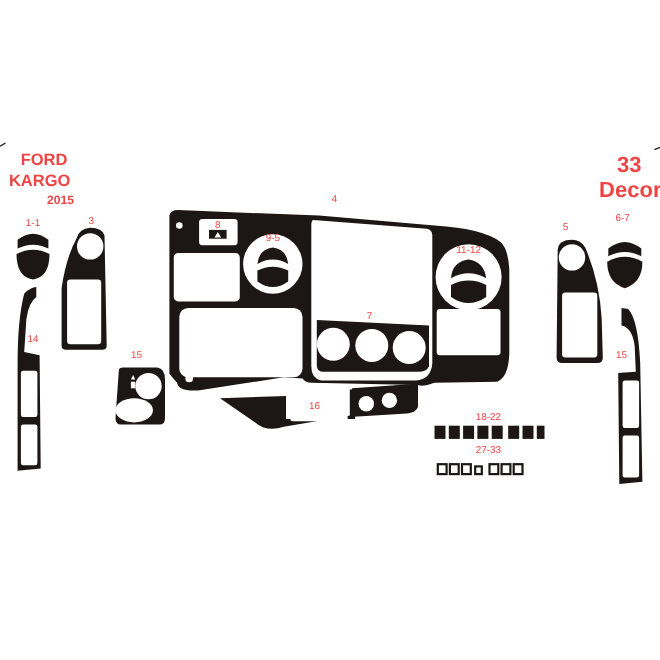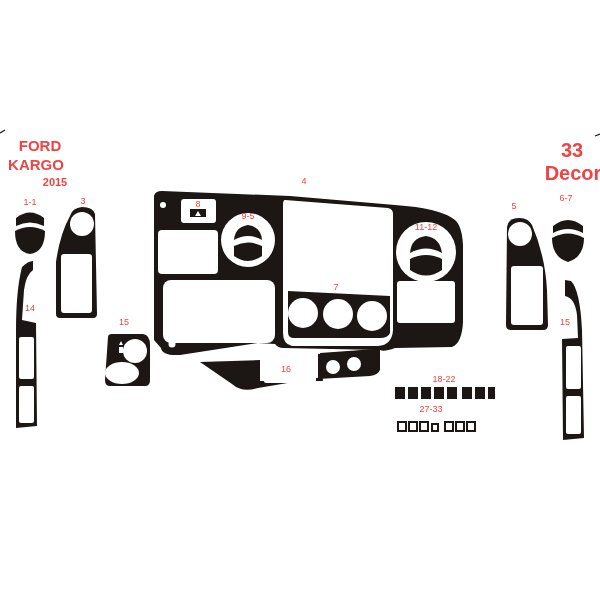--- a/index.html
+++ b/index.html
@@ -144,13 +144,13 @@
 <div class="lbl part-lbl" style="left:566px; top:193px;">6-7</div>
 <div class="lbl part-lbl" style="left:198px; top:199px;">8</div>
 <div class="lbl part-lbl" style="left:248px; top:211px;">9-5</div>
 <div class="lbl part-lbl" style="left:426px; top:222px;text-align:center;">11-12</div>
 <div class="lbl part-lbl" style="left:336px; top:282px;">7</div>
 <div class="lbl part-lbl" style="left:30px; top:303px;">14</div>
 <div class="lbl part-lbl" style="left:124px; top:317px;">15</div>
 <div class="lbl part-lbl" style="left:286px; top:364px;">16</div>
 <div class="lbl part-lbl" style="left:565px; top:317px;">15</div>
 <div class="lbl part-lbl" style="left:444px; top:374px;">18-22</div>
-<div class="lbl part-lbl" style="left:431px; top:404px;text-align:right;">27-33</div>
+<div class="lbl part-lbl" style="left:444px; top:404px;text-align:right;">27-33</div>
 
 </body></html>

